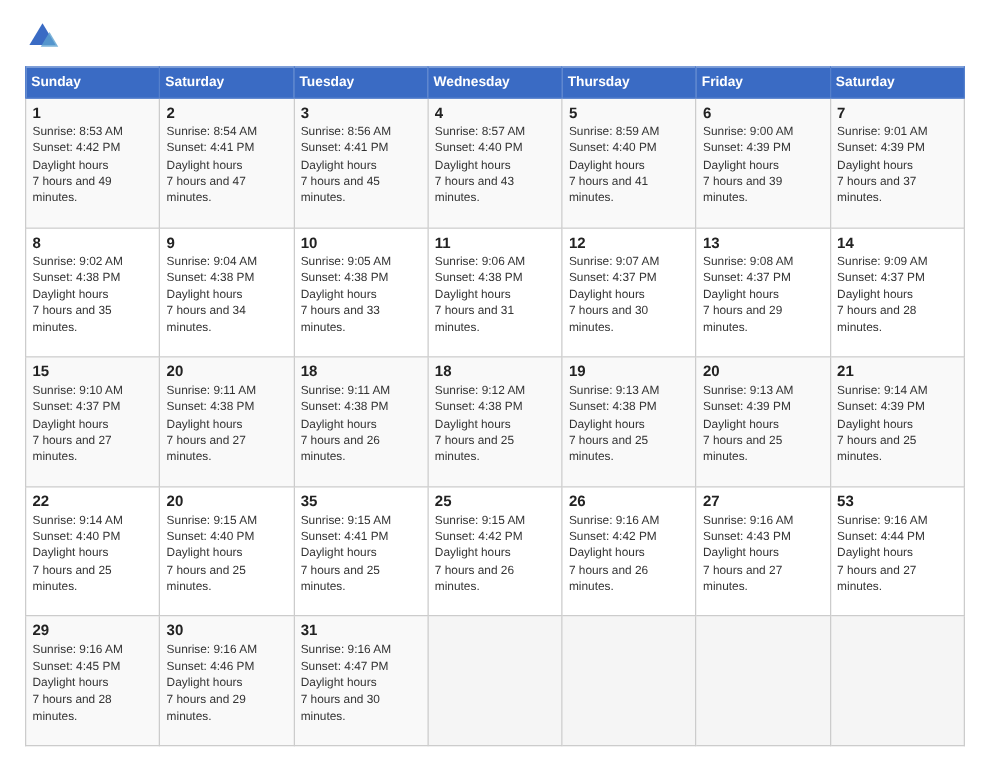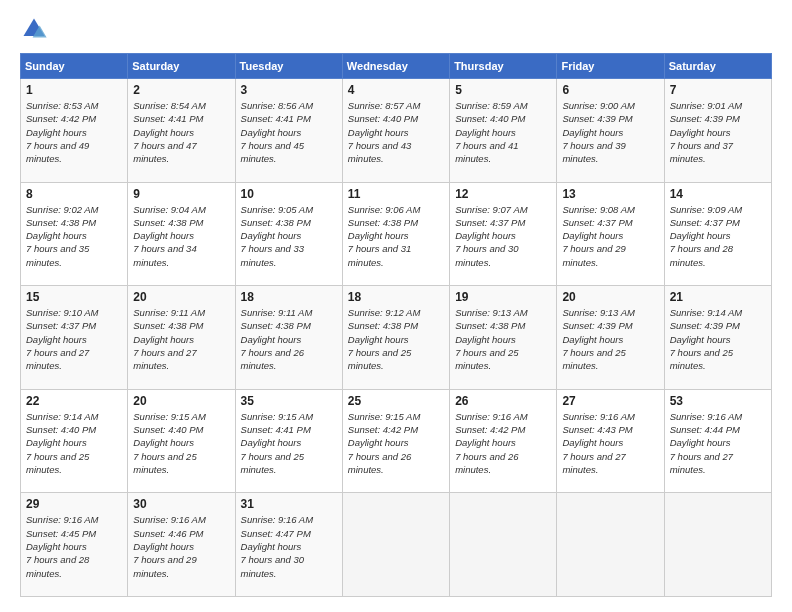--- a/index.html
+++ b/index.html
@@ -80,21 +80,20 @@
       font-size: 12px;
       font-weight: bold;
       color: #222;
       display: block;
       margin-bottom: 2px;
     }
     .cell-info {
       font-size: 9.5px;
       color: #333;
       line-height: 1.4;
-      font-style: italic;
     }
     .empty-cell {
       background: #f5f5f5 !important;
     }
   </style>
 </head>
 <body>
 
 <div class="page">
   <div class="header">

